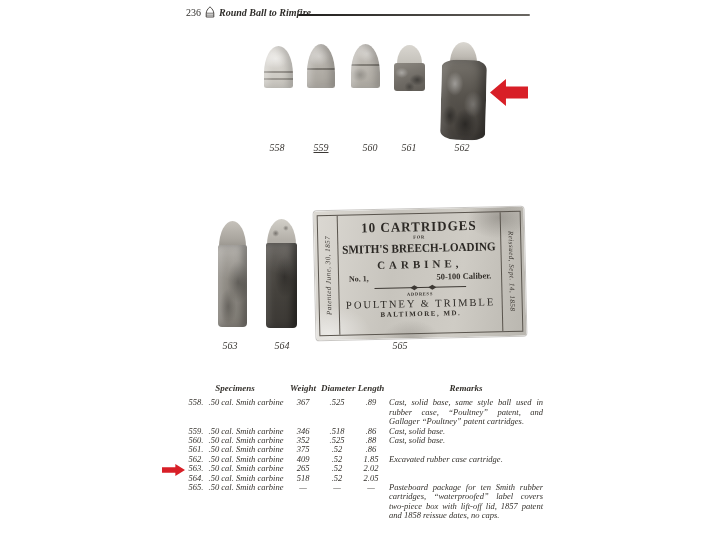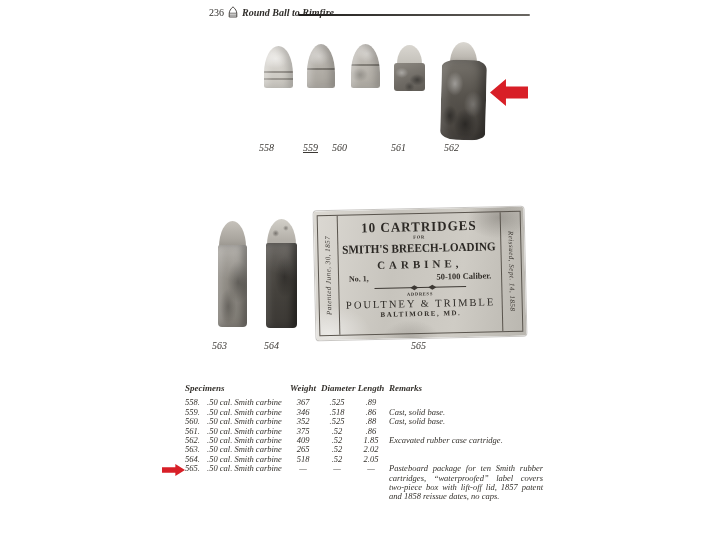--- a/index.html
+++ b/index.html
@@ -1,27 +1,27 @@
 <!DOCTYPE html>
 <html><head>
 <meta charset="utf-8">
 <style>
   html,body{margin:0;padding:0;background:#ffffff;}
   .page{
     position:relative;width:720px;height:540px;background:#fff;overflow:hidden;
     font-family:"Liberation Serif", serif;color:#35322e;
   }
   
-  .runhead{position:absolute;left:186px;top:6px;display:flex;align-items:center;gap:4px;margin-left:23px;}
+  .runhead{position:absolute;left:186px;top:6px;display:flex;align-items:center;gap:4px;}
   .pagenum{font-size:10px;color:#2f2d2a;}
   .headtitle{font-size:10px;font-style:italic;font-weight:bold;color:#2f2d2a;}
   .headrule{position:absolute;left:298px;top:14px;width:232px;height:2px;
     background:linear-gradient(to right,#1f1d1b,#6a6762);border-radius:1px;}
   
-  .figlabel{position:absolute;font-size:10px;font-style:italic;color:#3a3733;width:36px;}
+  .figlabel{position:absolute;font-size:10px;font-style:italic;color:#3a3733;width:36px;text-align:center;}
   .cone{position:absolute;border-radius:50% 50% 0 0 / 100% 100% 0 0;}
   
   .minie{position:absolute;border-radius:50% 50% 9% 9% / 66% 66% 5% 5%;
     box-shadow:inset -5px 0 7px rgba(0,0,0,.18), inset 4px 0 6px rgba(255,255,255,.28);}
   .b558{left:264px;top:46px;width:29px;height:42px;
     background-image:
       linear-gradient(180deg, rgba(0,0,0,0) 60%, rgba(95,90,84,.5) 60%, rgba(95,90,84,.5) 64%, rgba(0,0,0,0) 64%, rgba(0,0,0,0) 76%, rgba(95,90,84,.45) 76%, rgba(95,90,84,.45) 80%, rgba(0,0,0,0) 80%),
       radial-gradient(18px 14px at 40% 30%, rgba(255,255,255,.5), transparent 70%),
       linear-gradient(180deg,#e2dfda,#d3d0ca 55%,#c5c2bb);}
   .b559{left:307px;top:44px;width:28px;height:44px;
@@ -112,21 +112,21 @@
   .bl-city{font-size:7px;letter-spacing:1.5px;margin-top:1px;font-weight:bold;}
   
   .arrow-left{position:absolute;left:490px;top:79px;width:38px;height:27px;
     clip-path:polygon(0% 50%,42% 0%,42% 28%,100% 28%,100% 72%,42% 72%,42% 100%);}
   .arrow-right{position:absolute;left:162px;top:464px;width:23px;height:12px;
     clip-path:polygon(0 28%,58% 28%,58% 0,100% 50%,58% 100%,58% 72%,0 72%);}
   
   .spectable{position:absolute;left:185px;top:384px;width:358px;font-size:8.5px;font-style:italic;line-height:9.4px;color:#35322d;}
   .trow{display:grid;grid-template-columns:22px 78px 36px 32px 36px 154px;}
   .trow.head{font-weight:bold;font-size:9px;margin-bottom:5px;}
-  .c{display:block;}
+  .c{display:block;text-align:center;}
   .c.num{text-align:center;}
   .c.rem{text-align:justify;}
   .c.hspec{grid-column:1 / span 2;}
 </style>
 </head>
 <body>
 
 <div class="page">
 
   <div class="runhead">
@@ -149,21 +149,21 @@
   </div>
   <div class="f562">
     <div class="cone"></div>
     <div class="body"></div>
   </div>
 
   <div class="arrow-left" style="background:#d81f27;"></div>
 
   <span class="figlabel" style="left:259px;top:142px;">558</span>
   <span class="figlabel" style="left:303px;top:142px;text-decoration:underline;">559</span>
-  <span class="figlabel" style="left:332px;top:142px;">560</span>
+  <span class="figlabel" style="left:352px;top:142px;">560</span>
   <span class="figlabel" style="left:391px;top:142px;">561</span>
   <span class="figlabel" style="left:444px;top:142px;">562</span>
 
   <div class="f563">
     <div class="cone"></div>
     <div class="body"></div>
   </div>
   <div class="f564">
     <div class="cone"></div>
     <div class="body"></div>
@@ -193,37 +193,38 @@
         <div class="bl-city">BALTIMORE, MD.</div>
       </div>
       <div class="box-strip right">
         <span class="vtext down">Reissued, Sept. 14, 1858</span>
       </div>
     </div>
   </div>
 
   <span class="figlabel" style="left:212px;top:340px;">563</span>
   <span class="figlabel" style="left:264px;top:340px;">564</span>
-  <span class="figlabel" style="left:411px;top:340px;">565</span>
+  <span class="figlabel" style="left:382px;top:340px;">565</span>
 
   <div class="spectable">
     <div class="trow head">
       <span class="c hspec">Specimens</span>
       <span class="c num">Weight</span>
       <span class="c num">Diameter</span>
       <span class="c num">Length</span>
       <span class="c">Remarks</span>
     </div>
 
     <div class="trow">
       <span class="c">558.</span>
       <span class="c">.50 cal. Smith carbine</span>
       <span class="c num">367</span>
       <span class="c num">.525</span>
       <span class="c num">.89</span>
+      <span class="c rem">Cast, solid base, same style ball used in rubber case, “Poultney” patent, and Gallager “Poultney” patent cartridges.</span>
     </div>
     <div class="trow">
       <span class="c">559.</span>
       <span class="c">.50 cal. Smith carbine</span>
       <span class="c num">346</span>
       <span class="c num">.518</span>
       <span class="c num">.86</span>
       <span class="c rem">Cast, solid base.</span>
     </div>
     <div class="trow">

